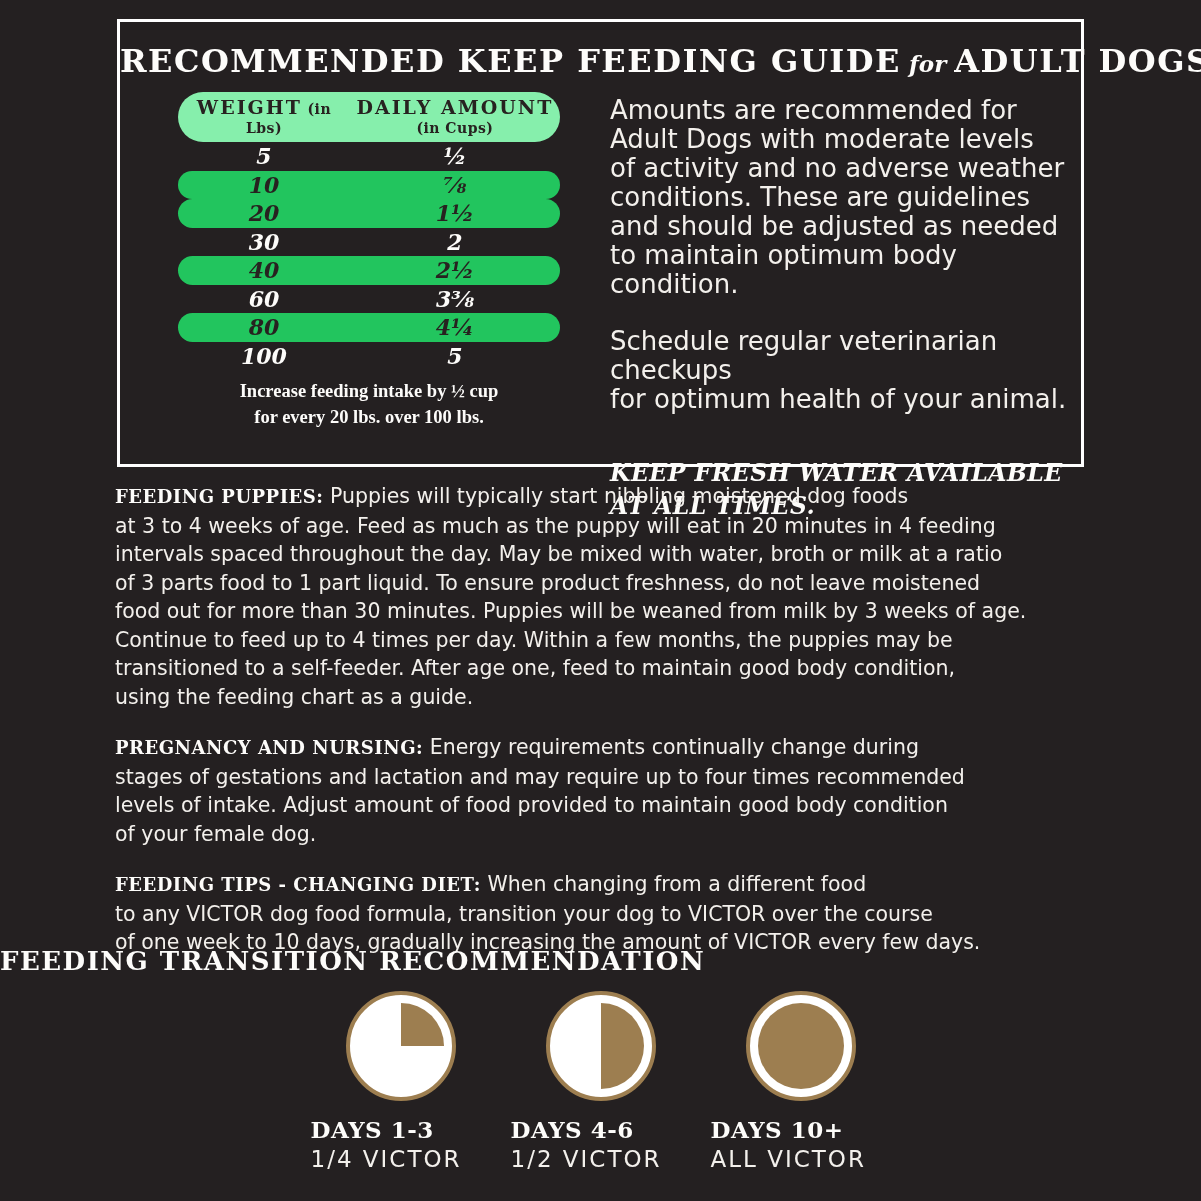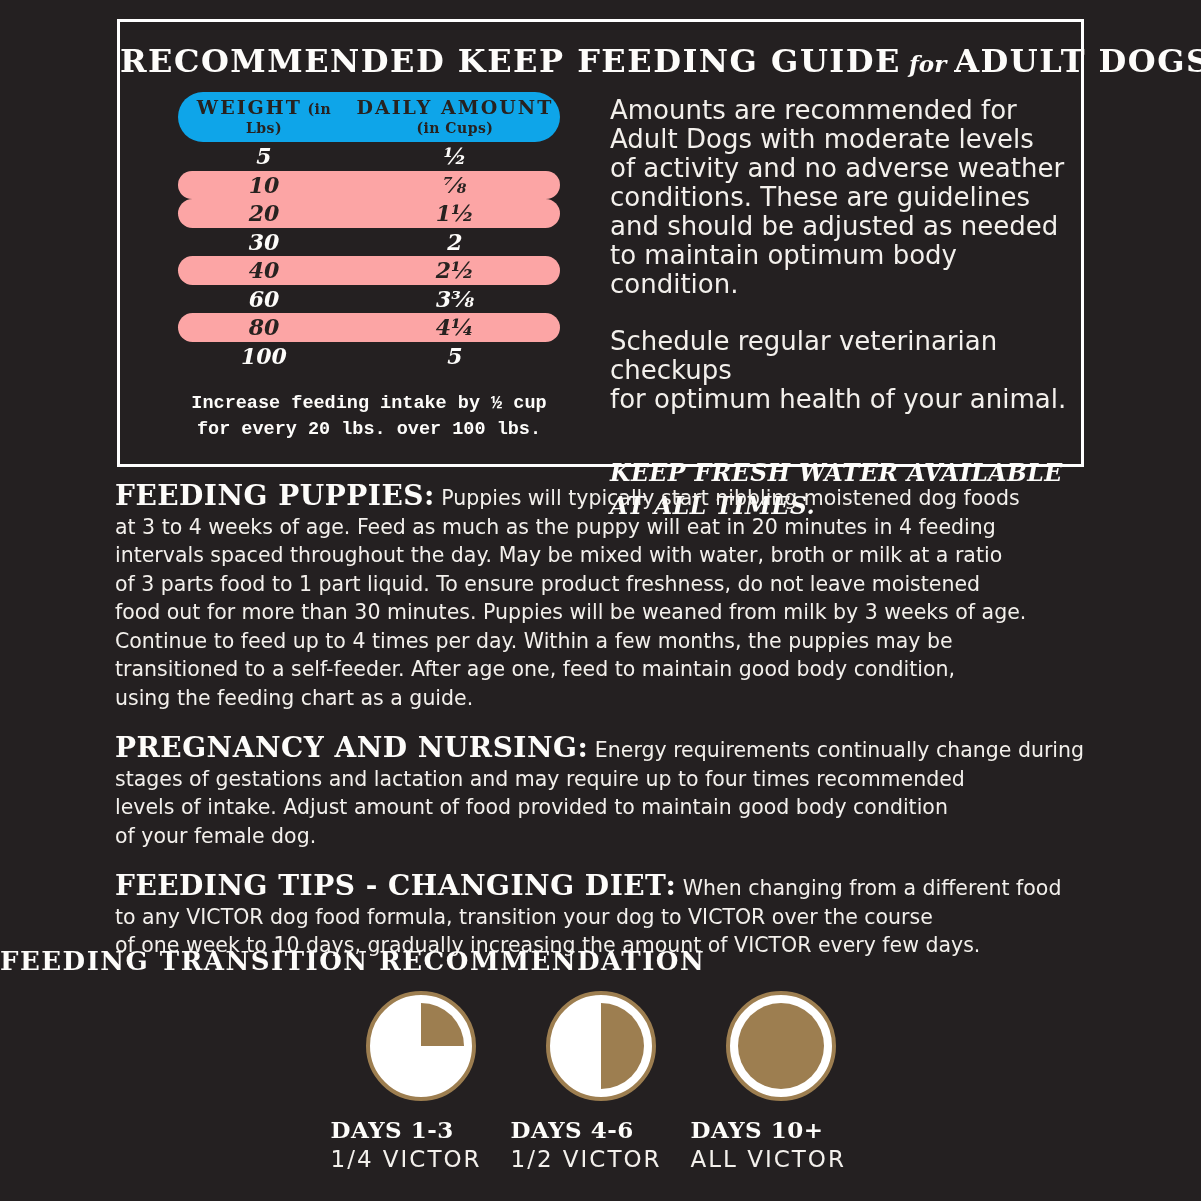--- a/index.html
+++ b/index.html
@@ -17,64 +17,64 @@
     font-family:"DejaVu Serif",serif;font-weight:bold;font-size:32px;letter-spacing:1.5px;
     white-space:nowrap;
   }
   .guide-title .for-word{
     font-size:23px;font-style:italic;font-weight:bold;letter-spacing:0;
     margin:0 8px;text-transform:lowercase;
   }
   .guide-content{display:flex;margin-top:12px;padding-left:58px;}
   .feed-table{width:382px;flex:0 0 382px;}
   .t-header{
-    background:#0ea5e9;border-radius:26px;height:50px;display:flex;align-items:center;
+    background:#86efac;border-radius:26px;height:50px;display:flex;align-items:center;
     color:#272220;font-family:"DejaVu Serif",serif;font-weight:bold;
   }
   .t-cell{display:block;text-align:center;}
   .t-cell.w{width:45%;} .t-cell.a{width:55%;}
   .th-main{font-size:19px;letter-spacing:2px;line-height:20px;}
   .th-sub{font-size:14px;letter-spacing:0.5px;font-weight:bold;line-height:16px;}
   .t-row{
     height:28.5px;display:flex;align-items:center;
     font-family:"DejaVu Serif",serif;font-weight:bold;font-style:italic;font-size:22px;
     color:#fdfcfa;
   }
-  .t-row.tan{background:#fca5a5;border-radius:15px;color:#272220;}
+  .t-row.tan{background:#22c55e;border-radius:15px;color:#272220;}
   .t-note{
-    margin-top:21px;text-align:center;color:#fdfcfa;width:382px;
-    font-family:Liberation Mono, monospace;font-weight:bold;font-size:18.5px;line-height:26px;
+    margin-top:8px;text-align:center;color:#fdfcfa;width:382px;
+    font-family:Liberation Serif, serif;font-weight:bold;font-size:18.5px;line-height:26px;
     white-space:pre-line;
   }
   .info-col{margin-left:50px;width:478px;padding-top:4px;}
   .info-p{
     font-size:26px;line-height:29px;white-space:pre-line;color:#f3f0ec;margin:0;
   }
   .info-p.second{margin-top:28px;}
   .water-notice{
     margin-top:43px;font-family:"DejaVu Serif",serif;font-weight:bold;font-style:italic;
     font-size:23.5px;line-height:33px;letter-spacing:0.5px;white-space:pre-line;color:#fdfcfa;
   }
   
   .sections{position:absolute;left:115px;top:482px;width:977px;}
   .section-p{
     font-size:20.5px;line-height:28.5px;white-space:pre-line;color:#f3f0ec;
     margin:0 0 22px 0;
   }
   .section-heading{
     font-family:"DejaVu Serif",serif;font-weight:bold;font-style:normal;
-    font-size:28px;letter-spacing:0.5px;color:#fdfcfa;
+    font-size:18px;letter-spacing:0.5px;color:#fdfcfa;
   }
   
   .transition{position:absolute;left:0;top:946px;width:1201px;text-align:left;}
   .transition-heading{
     font-family:"DejaVu Serif",serif;font-weight:bold;font-size:26px;letter-spacing:1.5px;
     color:#fdfcfa;
   }
-  .steps{display:flex;justify-content:center;margin-top:15px;}
+  .steps{display:flex;justify-content:center;margin-top:15px;gap:20px;}
   .step{width:180px;}
   .pie-outer{
     width:102px;height:102px;margin:0 auto;border-radius:50%;
     border:4px solid #9d7e50;background:#ffffff;
     display:flex;align-items:center;justify-content:center;
   }
   .pie{width:86px;height:86px;border-radius:50%;}
   .step-days{
     margin-top:15px;font-family:"DejaVu Serif",serif;font-weight:bold;font-size:23px;
     letter-spacing:0.5px;color:#fdfcfa;

